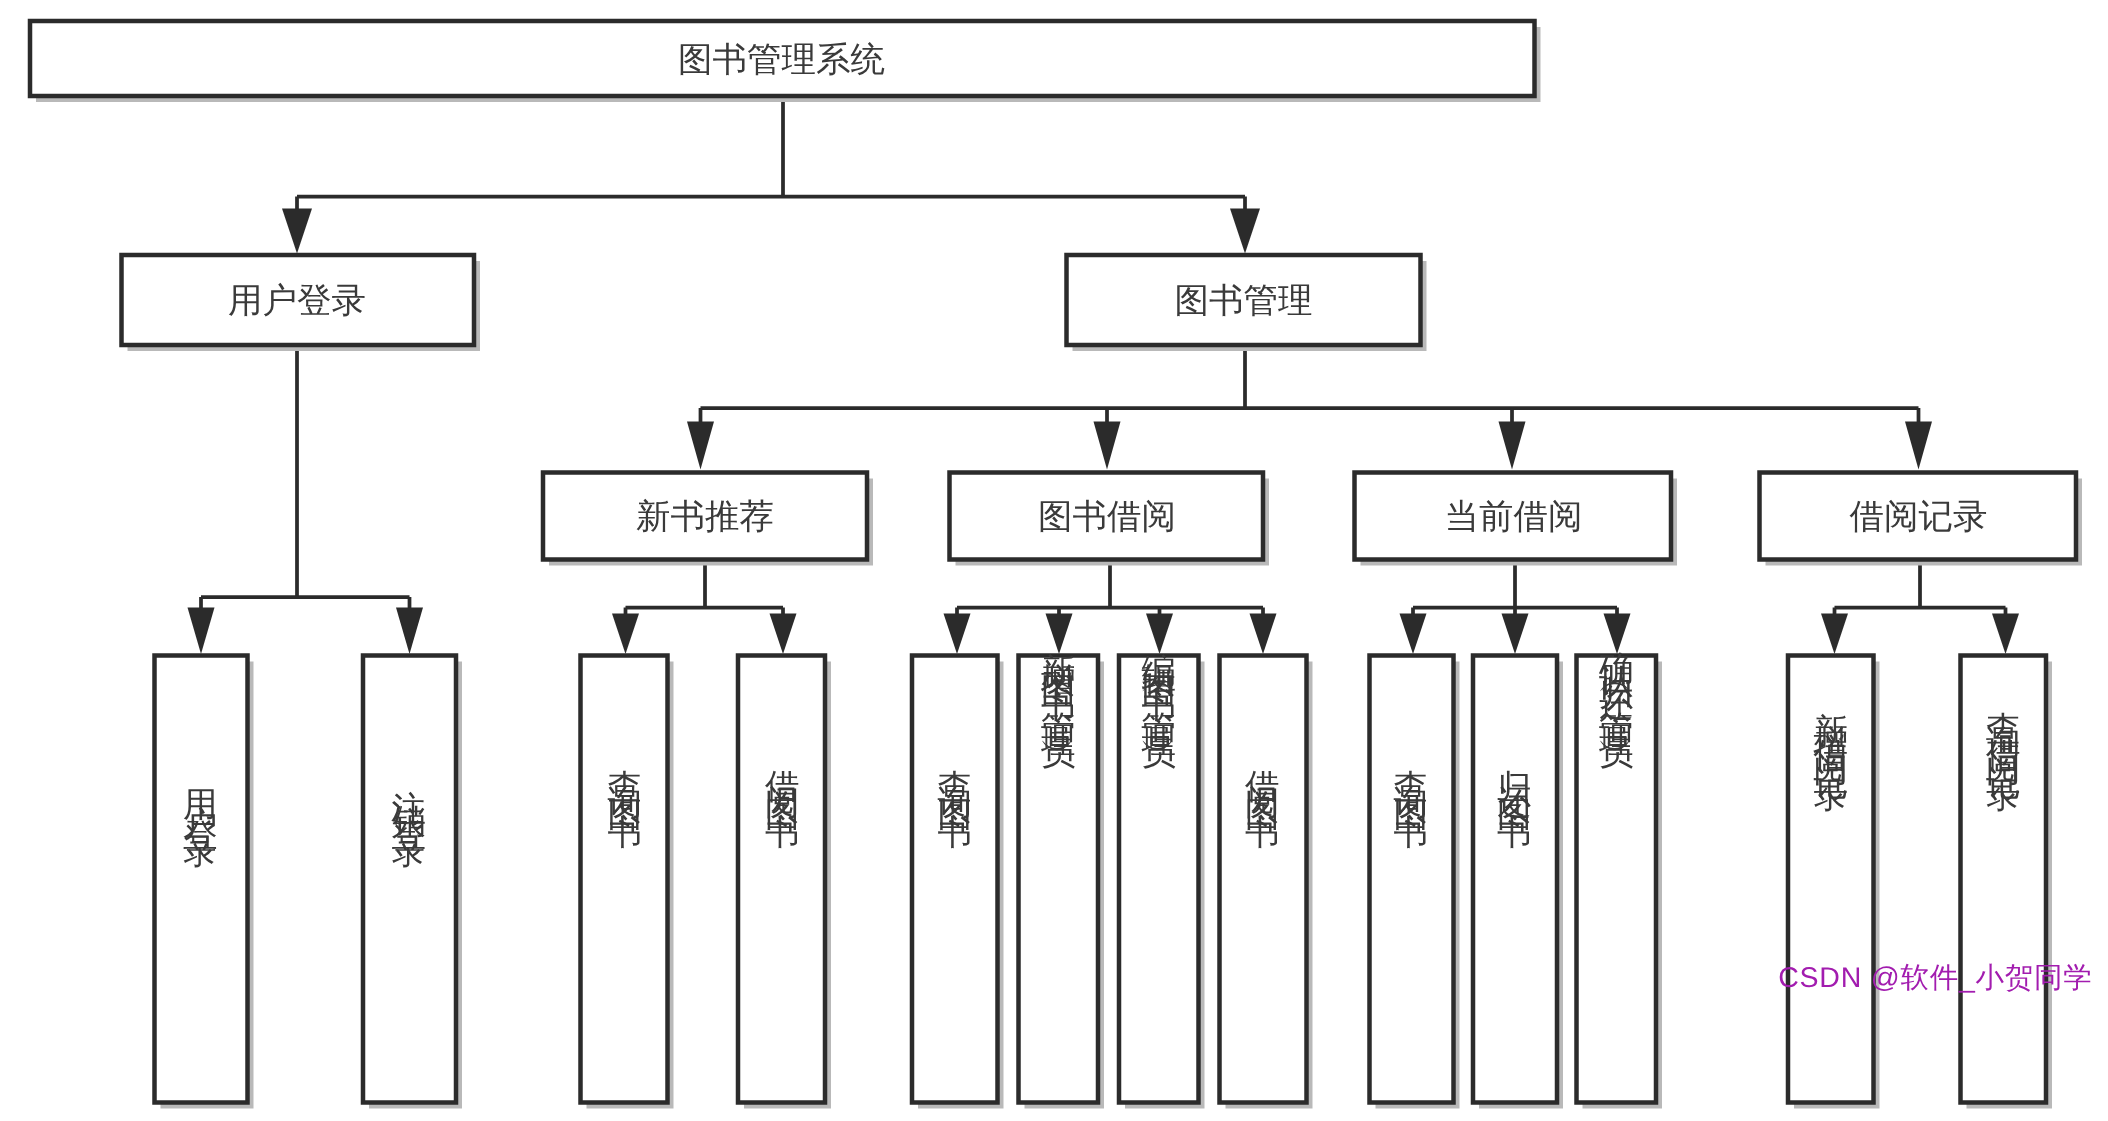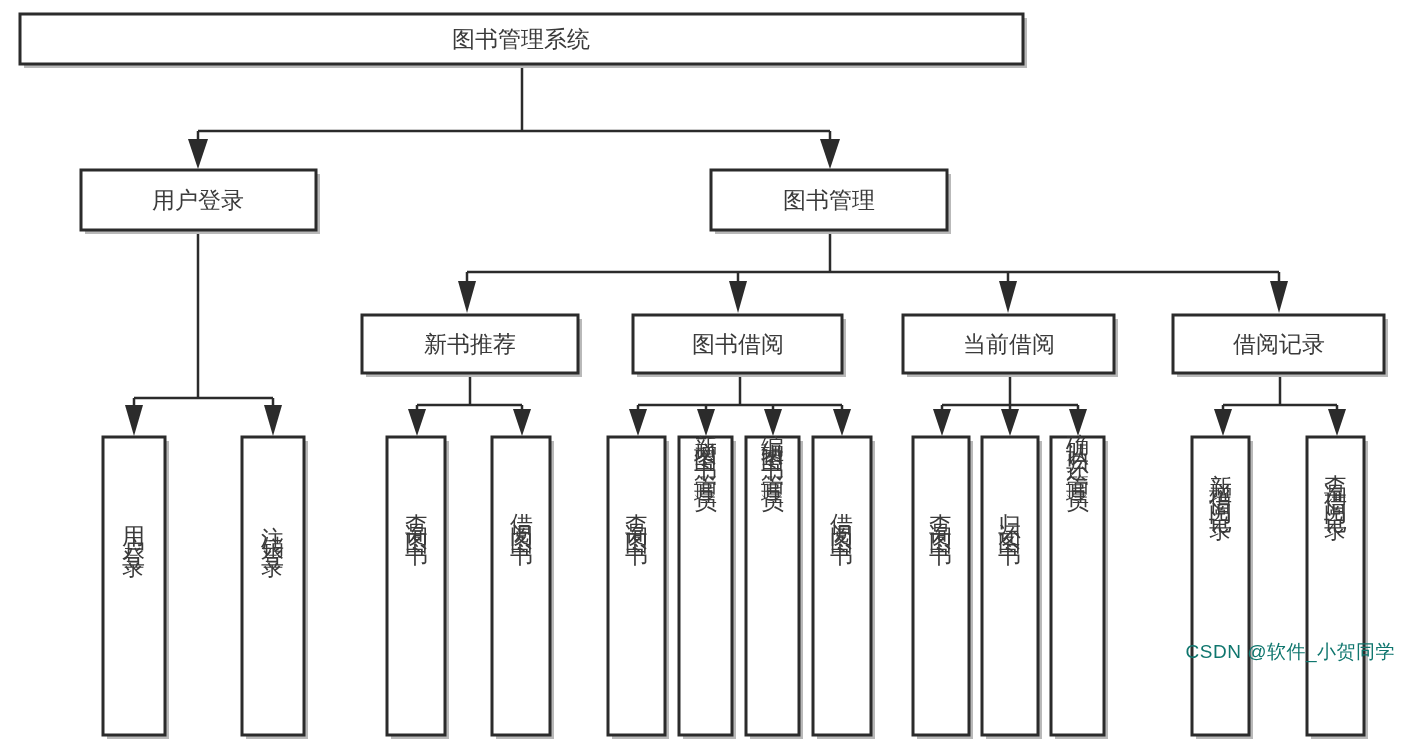--- a/index.html
+++ b/index.html
@@ -56,21 +56,21 @@
     font-size: 23px;
     fill: #3a3a3a;
     text-anchor: middle;
   }
   .watermark {
     position: absolute;
     right: 10px;
     bottom: 6px;
     font-family: "Liberation Sans", "DejaVu Sans", sans-serif;
     font-size: 19px;
-    color: #0f766e;
+    color: #a21caf;
     letter-spacing: 0.5px;
     white-space: nowrap;
     pointer-events: none;
   }
 </style>
 </head>
 <body>
 
 <div id="diagram-root">
 

